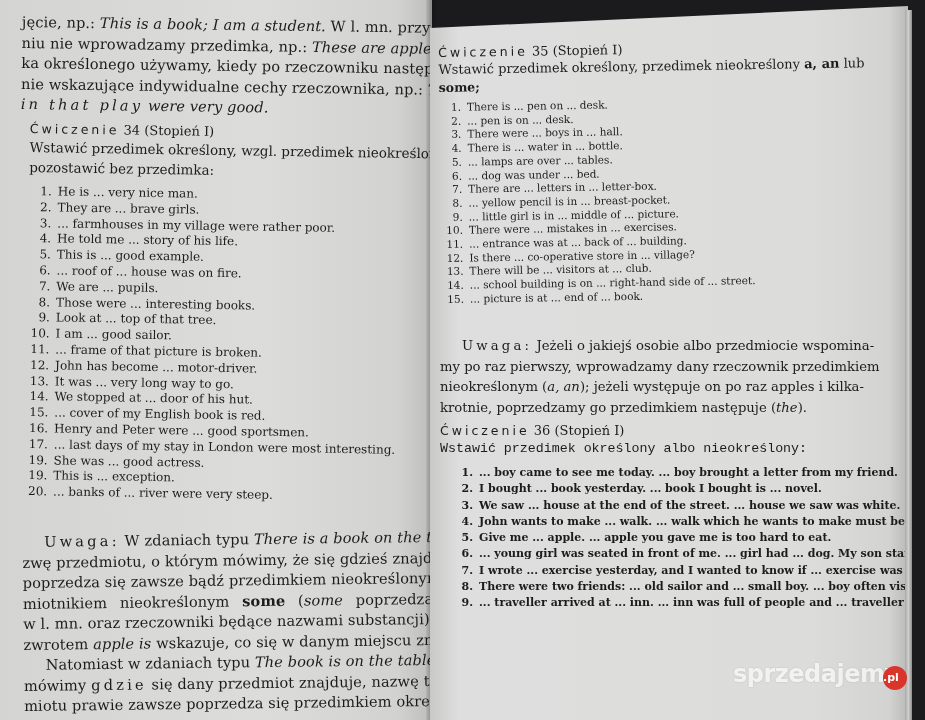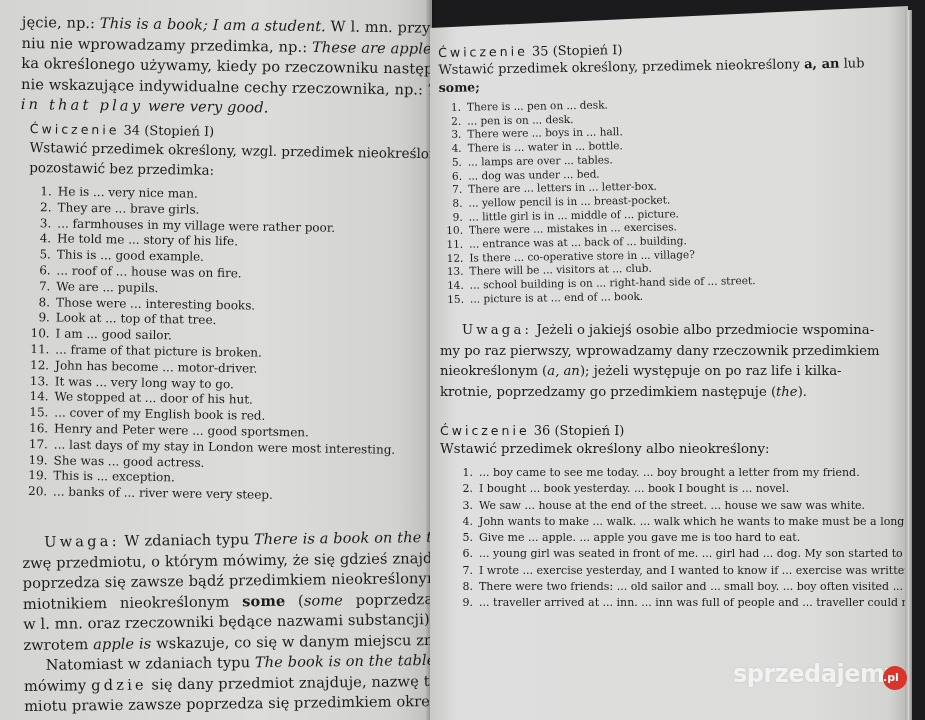--- a/index.html
+++ b/index.html
@@ -39,21 +39,21 @@
   .instr { font-size:13.5px; line-height:20px; }
   ol.exlist { list-style:none; margin:0; padding:0; }
   ol.exlist li { white-space:nowrap; }
   .num { display:inline-block; text-align:right; margin-right:6px; }
   .left-list { font-size:12px; line-height:15.8px; }
   .left-list .num { width:31px; }
   .r35-list { font-size:10.5px; line-height:13.7px; }
   .r35-list .num { width:22px; }
   .r36-list { font-size:11px; line-height:16.3px; }
   .r36-list .num { width:33px; }
-  .r36-list li { white-space:normal; padding-left:39px; text-indent:-39px; }
+  .r36-list li { white-space:normal; padding-left:39px; text-indent:-39px;font-weight:bold; }
   .r36-list li .num { text-indent:0; }
   .note-right { font-size:13.2px; line-height:20.5px; }
   .bold { font-weight:bold; }
   .watermark {
     position:absolute; left:733px; top:660px;
     font-family:"DejaVu Sans","Liberation Sans",sans-serif; font-weight:bold;
     font-size:24px; color:rgba(255,255,255,0.8); letter-spacing:-0.5px;
     text-shadow:0 0 2px rgba(0,0,0,0.15);
   }
   .watermark-badge {
@@ -160,38 +160,38 @@
       <li><span class="num">9.</span><span>... little girl is in ... middle of ... picture.</span></li>
       <li><span class="num">10.</span><span>There were ... mistakes in ... exercises.</span></li>
       <li><span class="num">11.</span><span>... entrance was at ... back of ... building.</span></li>
       <li><span class="num">12.</span><span>Is there ... co-operative store in ... village?</span></li>
       <li><span class="num">13.</span><span>There will be ... visitors at ... club.</span></li>
       <li><span class="num">14.</span><span>... school building is on ... right-hand side of ... street.</span></li>
       <li><span class="num">15.</span><span>... picture is at ... end of ... book.</span></li>
     </ol>
   </div>
 
-  <div style="position:absolute; left:10px; top:314px;">
+  <div style="position:absolute; left:10px; top:330px;">
     <div class="line note-right" style="padding-left:22px;">
       <span class="spaced">Uwaga:</span><span> Jeżeli o jakiejś osobie albo przedmiocie wspomina-</span>
     </div>
     <div class="line note-right">my po raz pierwszy, wprowadzamy dany rzeczownik przedimkiem</div>
     <div class="line note-right">
-      <span>nieokreślonym (</span><em>a, an</em><span>); jeżeli występuje on po raz life i kilka-</span>
+      <span>nieokreślonym (</span><em>a, an</em><span>); jeżeli występuje on po raz apples i kilka-</span>
     </div>
     <div class="line note-right">
       <span>krotnie, poprzedzamy go przedimkiem następuje (</span><em>the</em><span>).</span>
     </div>
   </div>
 
   <div style="position:absolute; left:10px; top:416px; width:455px;">
     <div class="line heading">
       <span class="word">Ćwiczenie</span><span> 36 (Stopień I)</span>
     </div>
-    <div class="line instr" style="font-size:13.3px;">Wstawić przedimek określony albo nieokreślony:</div>
+    <div class="line instr" style="font-size:13.3px;font-family:Liberation Mono, monospace;">Wstawić przedimek określony albo nieokreślony:</div>
     <ol class="exlist r36-list" style="margin-top:6px; width:448px; text-align:justify;">
       <li><span class="num">1.</span><span>... boy came to see me today. ... boy brought a letter from my friend.</span></li>
       <li><span class="num">2.</span><span>I bought ... book yesterday. ... book I bought is ... novel.</span></li>
       <li><span class="num">3.</span><span>We saw ... house at the end of the street. ... house we saw was white.</span></li>
       <li><span class="num">4.</span><span>John wants to make ... walk. ... walk which he wants to make must be a long one.</span></li>
       <li><span class="num">5.</span><span>Give me ... apple. ... apple you gave me is too hard to eat.</span></li>
       <li><span class="num">6.</span><span>... young girl was seated in front of me. ... girl had ... dog. My son started to play with ... dog.</span></li>
       <li><span class="num">7.</span><span>I wrote ... exercise yesterday, and I wanted to know if ... exercise was written correctly.</span></li>
       <li><span class="num">8.</span><span>There were two friends: ... old sailor and ... small boy. ... boy often visited ... sailor in his poor hut.</span></li>
       <li><span class="num">9.</span><span>... traveller arrived at ... inn. ... inn was full of people and ... traveller could not get near the fire.</span></li>

